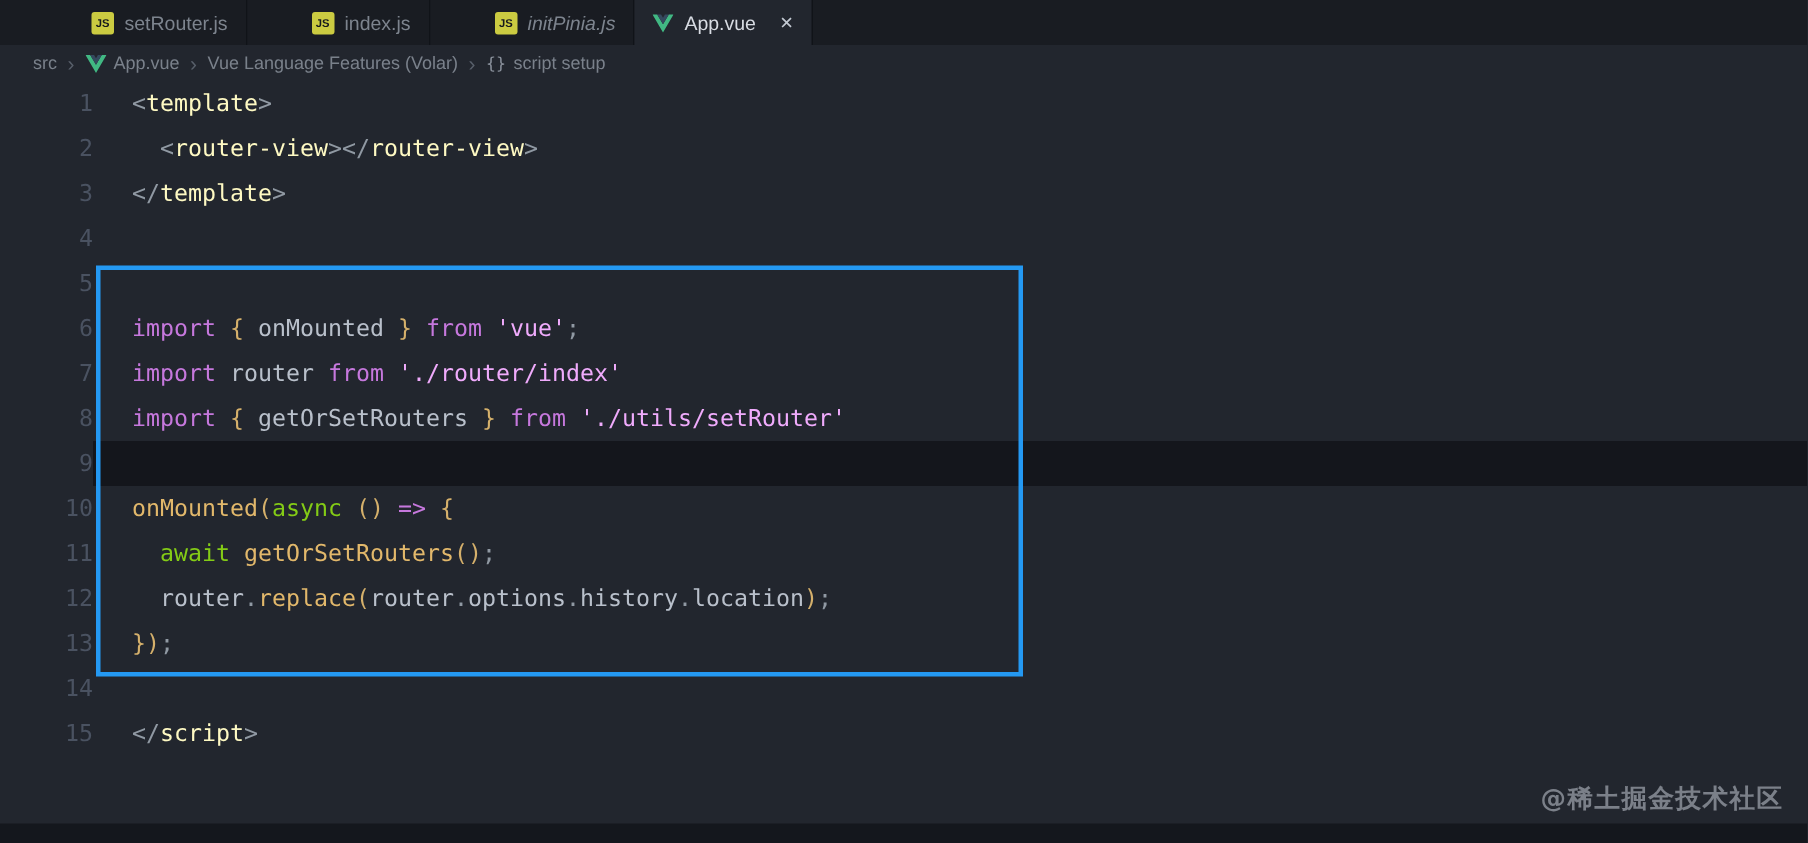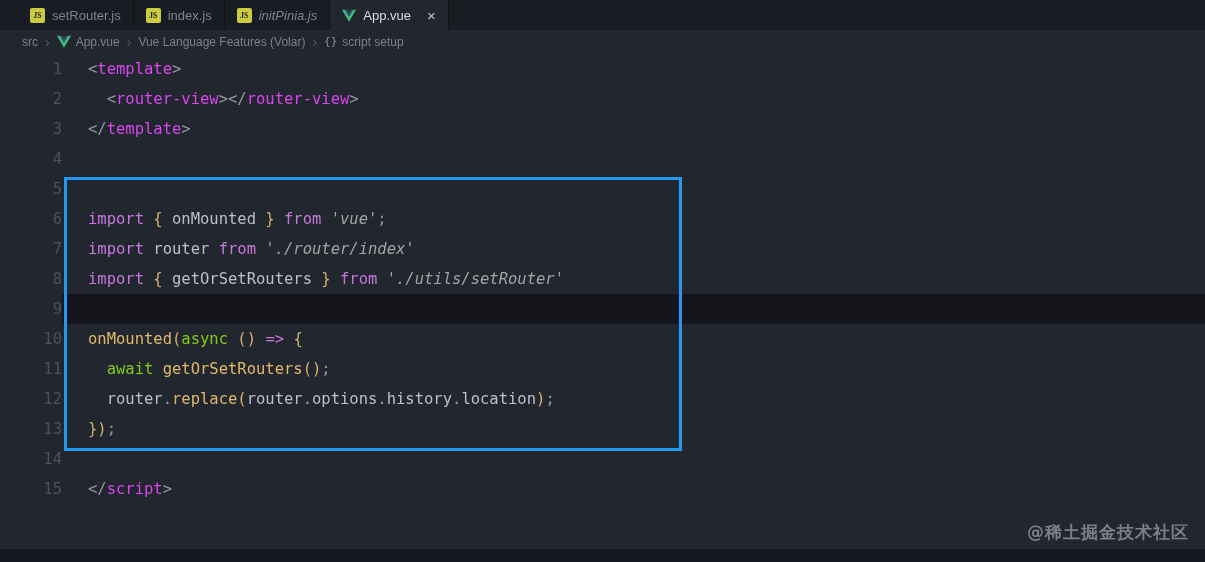--- a/index.html
+++ b/index.html
@@ -9,44 +9,44 @@
 
   
   .tabbar { display:flex; align-items:stretch; height:30px; background:#191c22; padding-left:18px; }
   .tab { display:flex; align-items:center; gap:7px; padding:0 12px; background:#191c22;
          border-right:1px solid #101318; color:#7d848e; font-size:13px; cursor:pointer; white-space:nowrap; }
   .tab.active { background:#22262e; color:#d8dce3; }
   .tab-label.italic { font-style:italic; }
   .tab-close { margin-left:9px; color:#c3c9d2; font-size:15px; line-height:1; }
   .js-badge { display:inline-flex; width:15px; height:15px; background:#cbcb41; color:#15181d;
               font-weight:bold; font-size:7.5px; align-items:center; justify-content:center;
-              border-radius:2px; font-family:Liberation Serif, serif; flex:none; }
+              border-radius:2px; font-family:Liberation Sans, sans-serif; flex:none;margin-left:31px; }
   .vue-logo { display:inline-flex; align-items:center; flex:none; }
   .braces-glyph { color:#8a919c; font-family:"DejaVu Sans Mono",monospace; font-size:11px; }
 
   
   .breadcrumb { display:flex; align-items:center; height:24px; padding-left:22px; gap:5px;
                 background:#22262e; color:#7a818b; font-size:12px; }
-  .bc-item { display:inline-flex; align-items:flex-start; gap:5px; cursor:pointer; }
+  .bc-item { display:inline-flex; align-items:flex-end; gap:5px; cursor:pointer; }
   .bc-sep { color:#585f6a; font-size:14px; padding:0 2px; }
 
   
   .editor { position:absolute; top:54px; left:0; right:0; bottom:13px;
             font-family:"DejaVu Sans Mono","Liberation Mono",monospace; font-size:15.5px; }
   .line { display:flex; height:30px; line-height:30px; white-space:pre; }
   .line.hl { background:linear-gradient(to right, transparent 62px, #14161c 62px); }
   .ln { width:62px; text-align:right; color:#4a5261; flex:none; }
   .code { padding-left:26px; }
 
   .c-p    { color:#9099a3; }
   .c-v    { color:#b9c0cb; }
   .c-kw   { color:#c678dd;margin-top:12px; }
   .c-kwi  { color:#84cc16; }
-  .c-s    { color:#a3a3a3; font-style:italic; }
-  .c-tag  { color:#d946ef; }
+  .c-s    { color:#f0abfc; }
+  .c-tag  { color:#fef9c3; }
   .c-f    { color:#e2b86b; }
   .c-b    { color:#d5b06b; }
   .c-attr { color:#e2b86b; font-style:italic; }
 
   
   .annotation-box { position:absolute; left:64px; top:177px; width:618px; height:274px;
                     border:3px solid #2499f3; z-index:5; pointer-events:none; }
   .watermark { position:absolute; right:16px; bottom:18px; color:#8b9099; font-size:17px;
                letter-spacing:1px; opacity:.85; z-index:6;
                font-family:"DejaVu Sans",sans-serif;font-weight:bold; }

